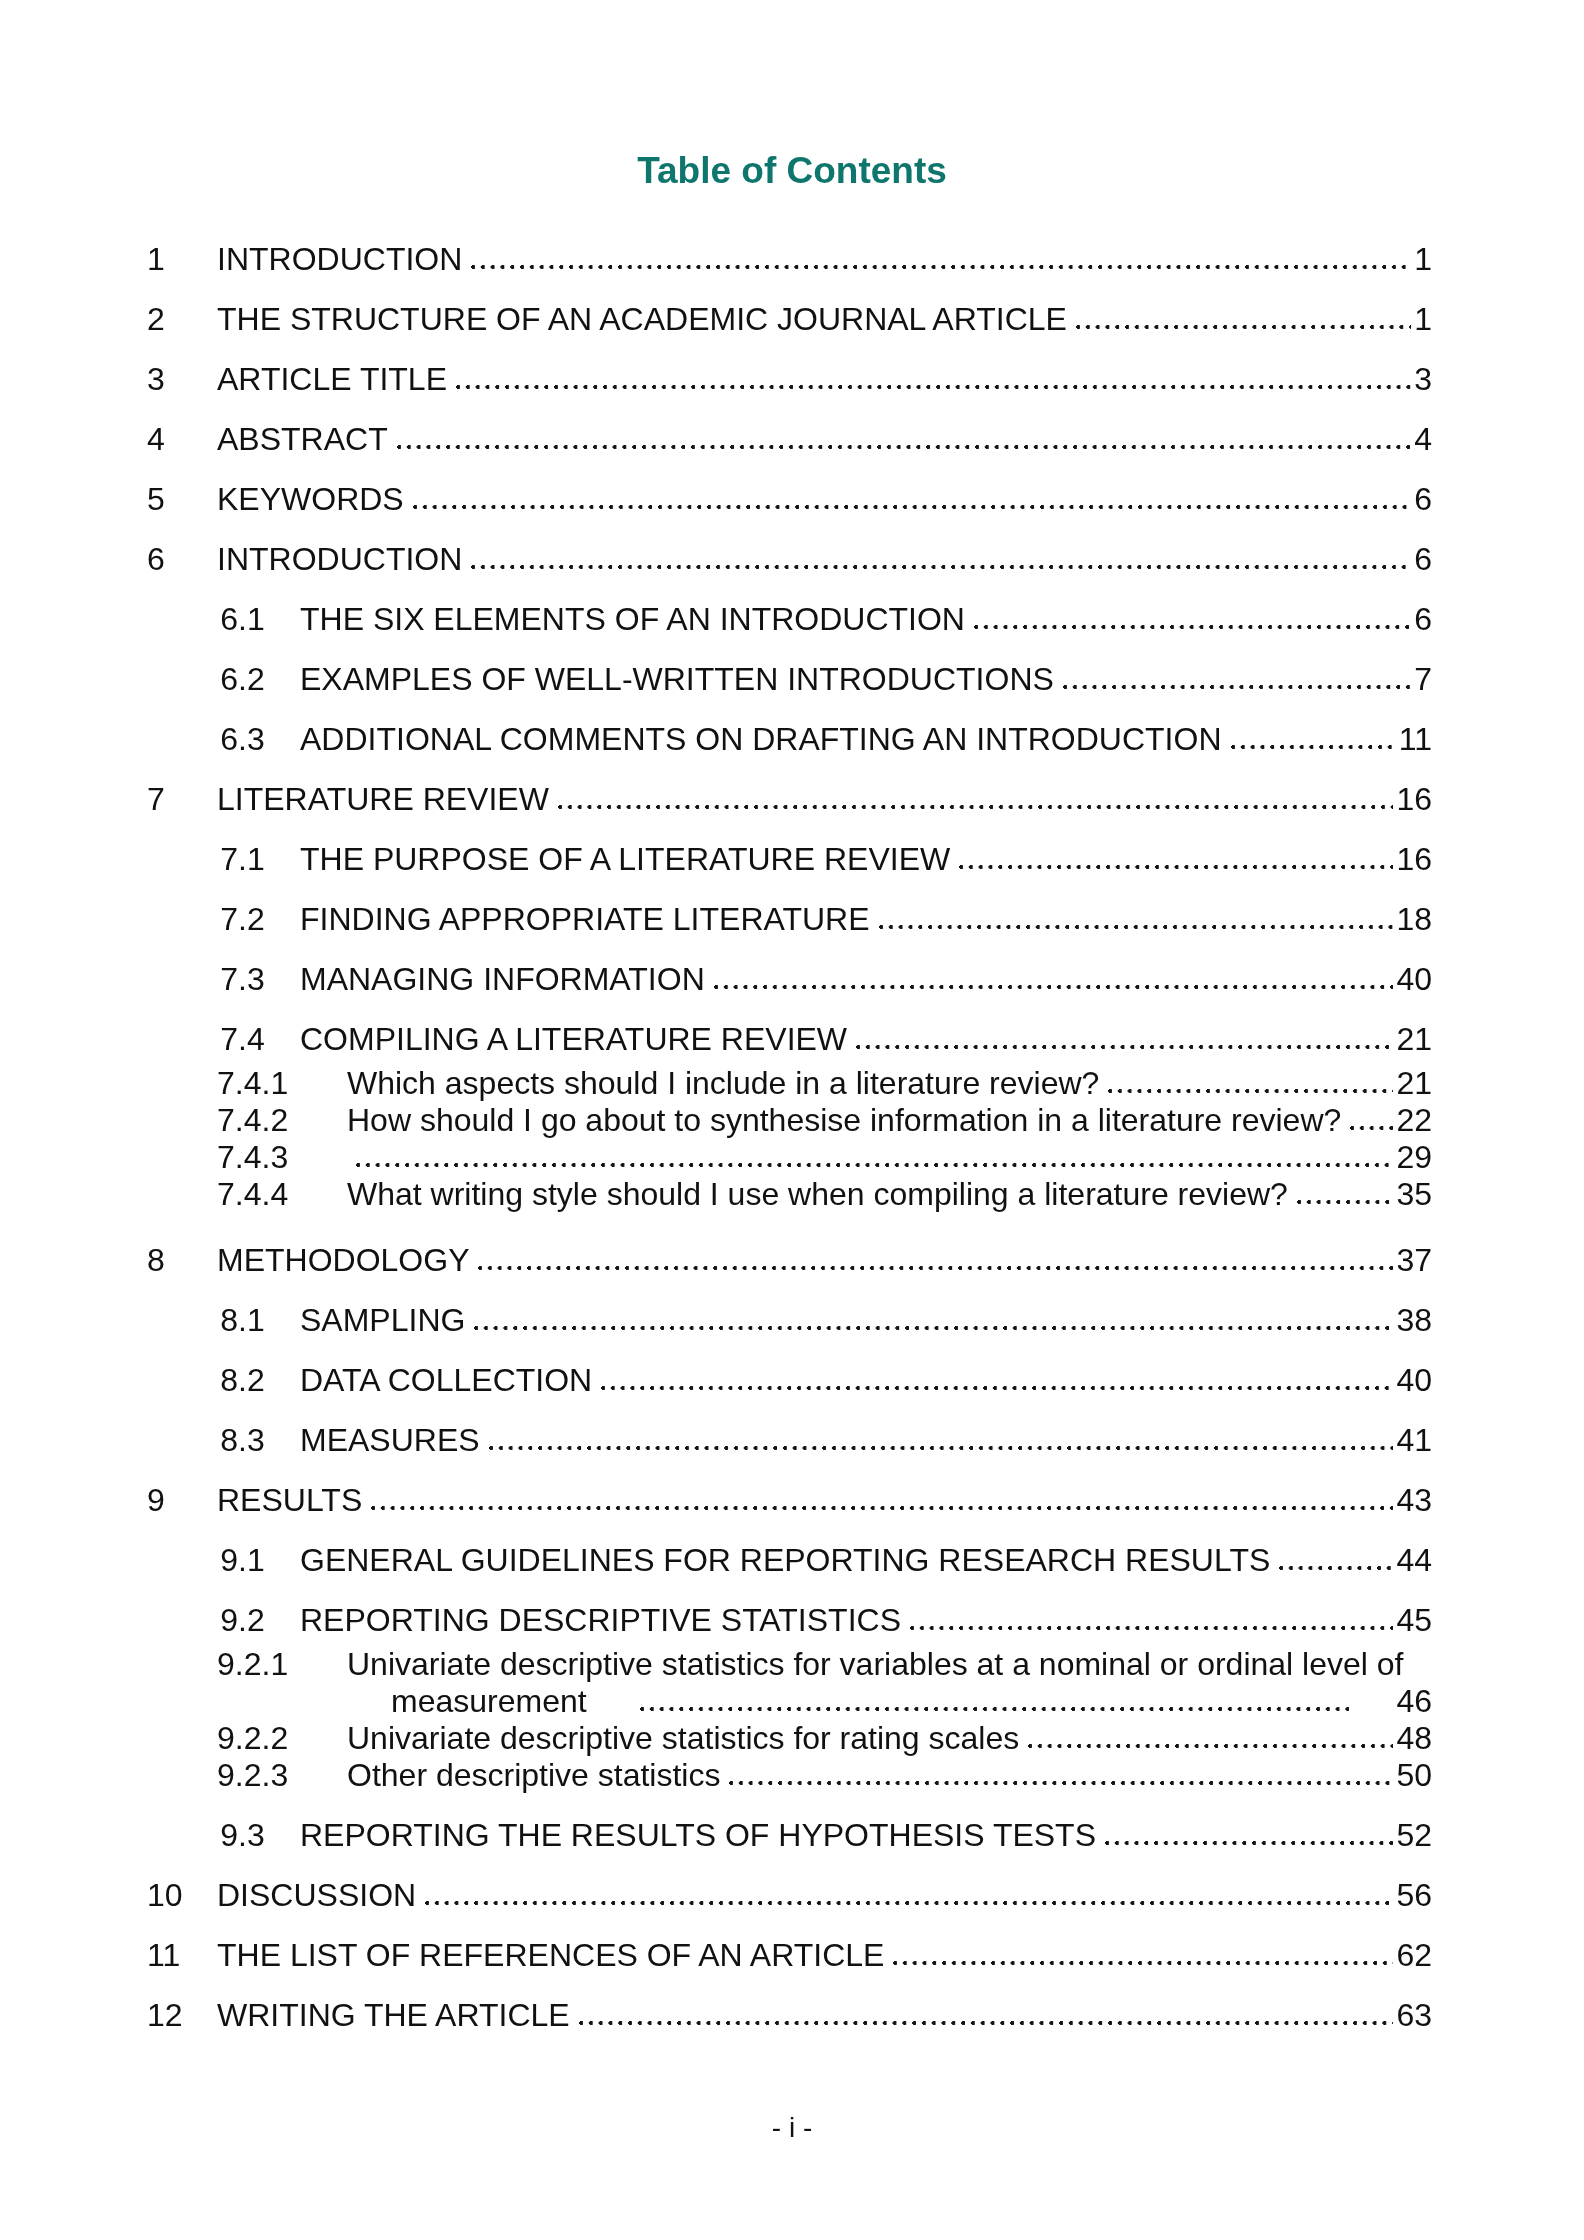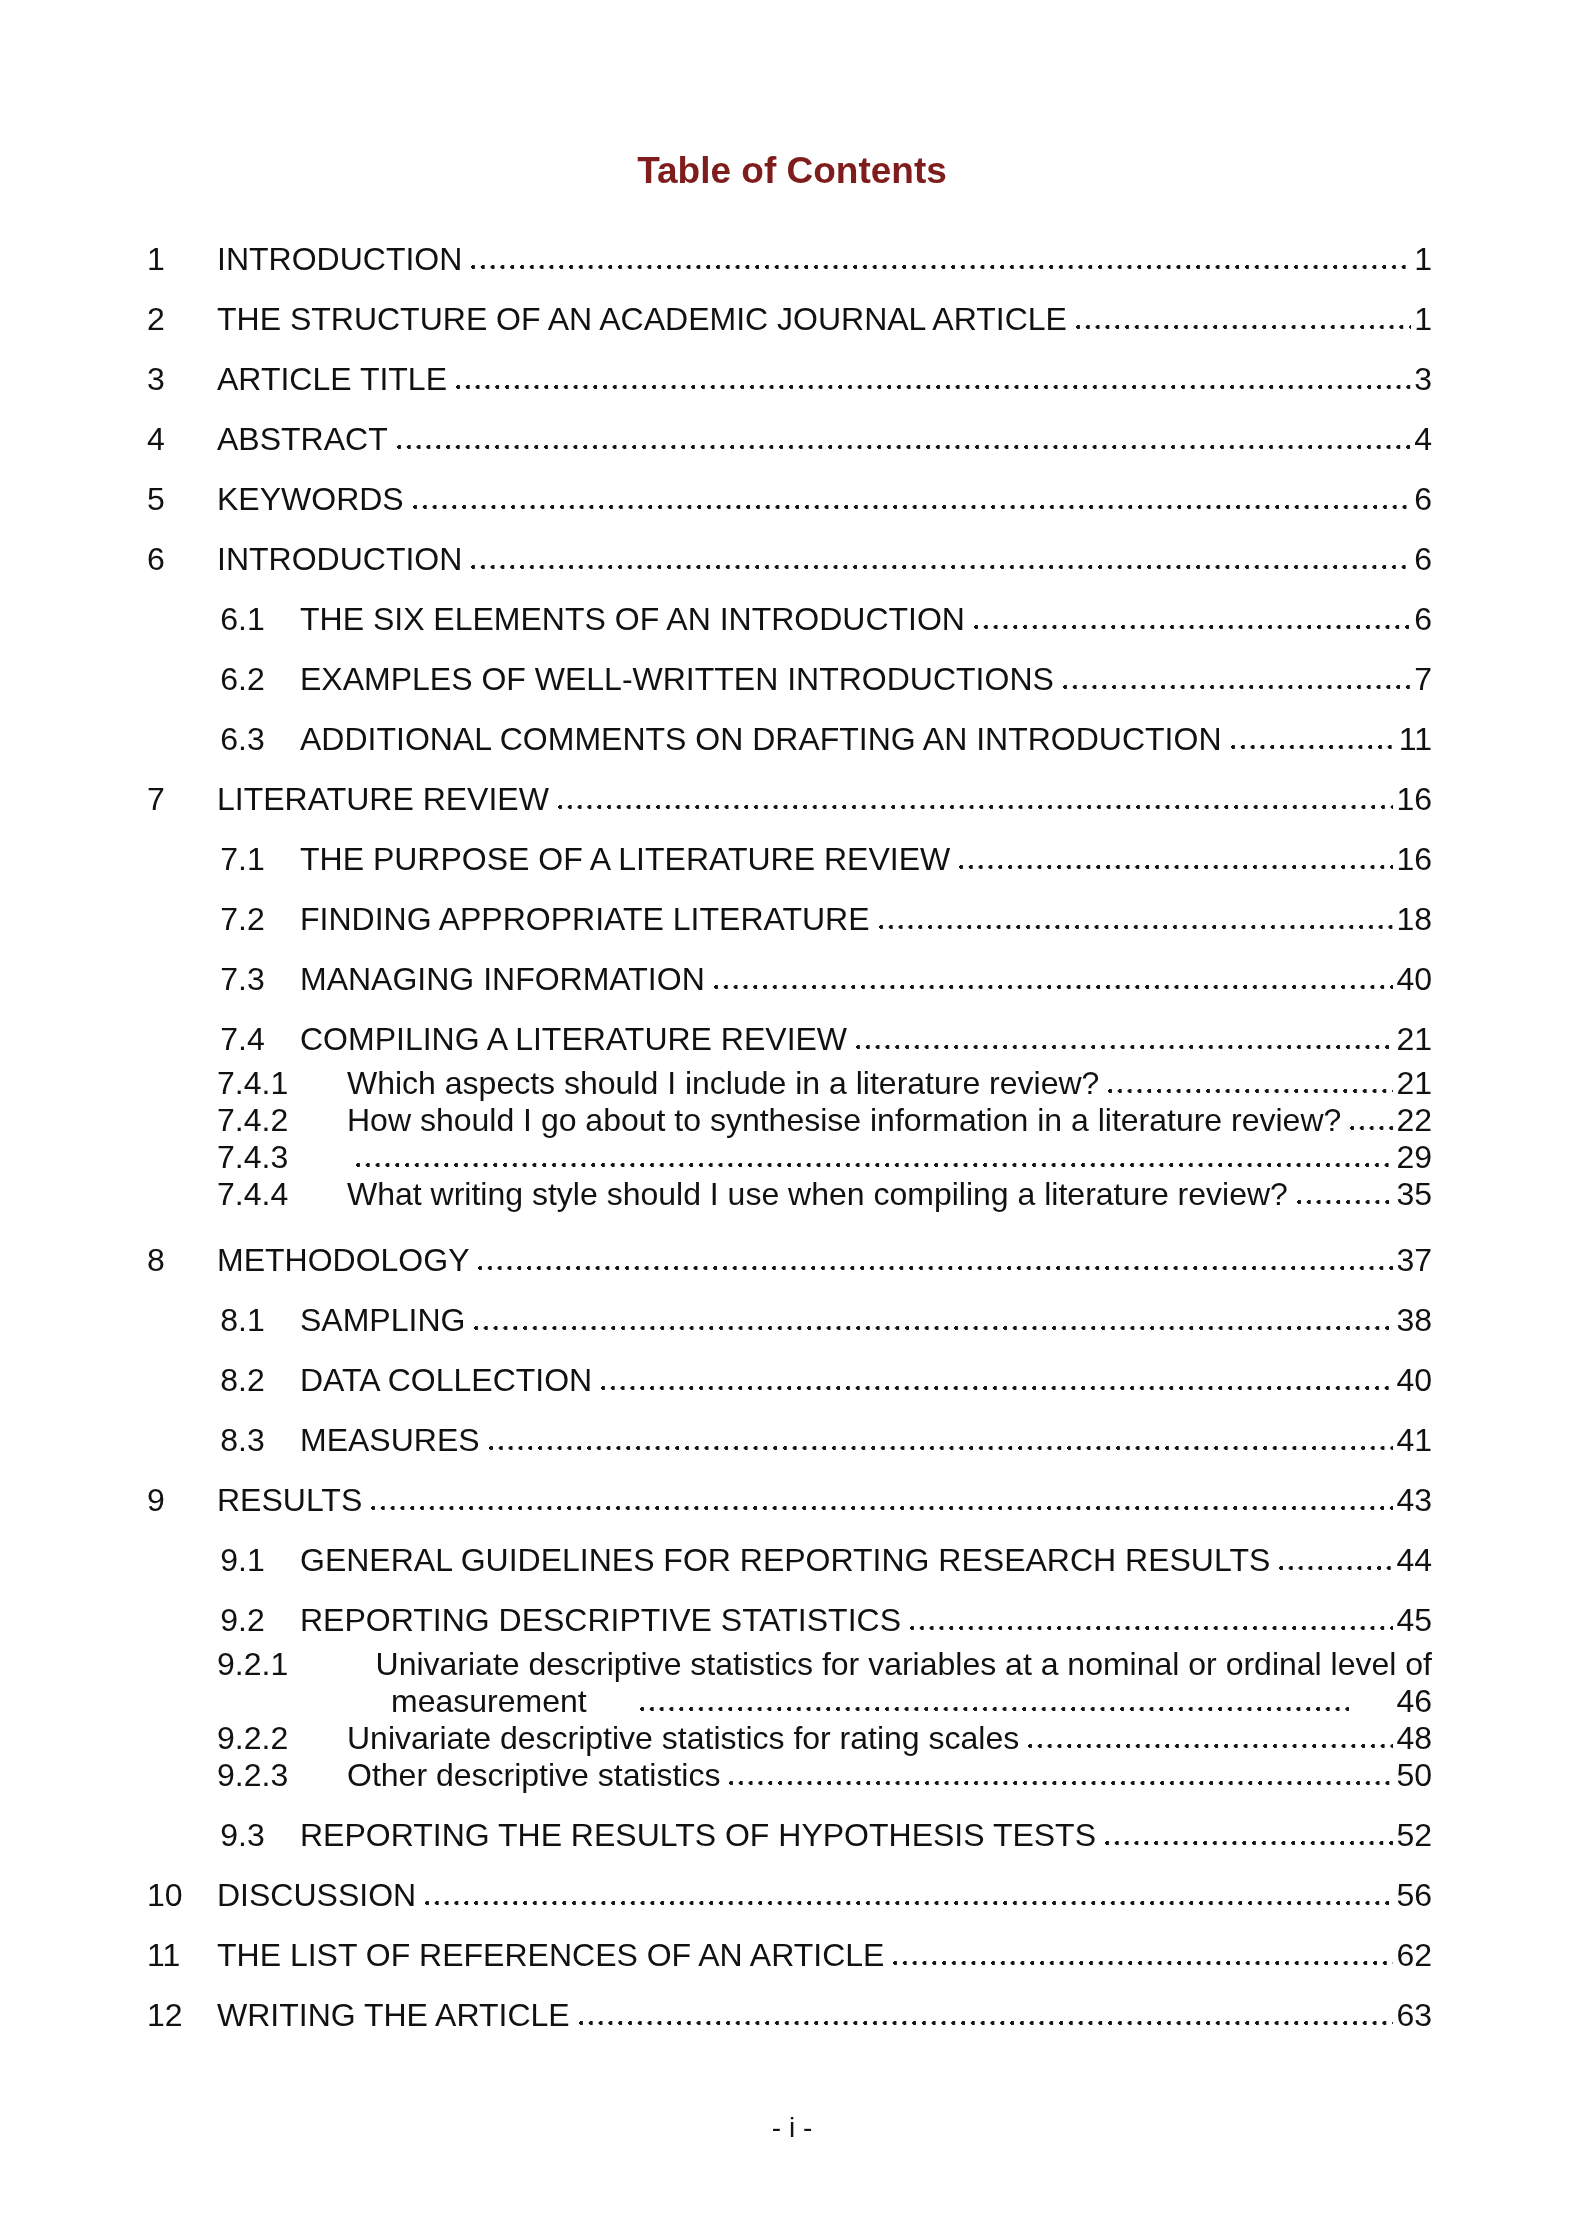--- a/index.html
+++ b/index.html
@@ -16,38 +16,38 @@
     font-family: "Liberation Sans", sans-serif;
     overflow: hidden;
   }
   .doc-title {
     margin: 10px;
     margin-top: 150px;
     text-align: center;
     font-size: 37px;
     line-height: 42px;
     font-weight: bold;
-    color: #7f1d1d;
+    color: #0f766e;
   }
   .toc {
     margin-top: 50px;
     margin-left: 147px;
     width: 1285px;
   }
   .row {
     display: flex;
     align-items: baseline;
     font-size: 32px;
     line-height: 34px;
     margin-top: 26px;            
     white-space: nowrap;
   }
   .row:first-child { margin-top: 0; }
   .row.l2 { padding-left: 38px; }
-  .row.l3 { padding-left: 70px; margin-top: 3px; justify-content: space-between; }   
+  .row.l3 { padding-left: 70px; margin-top: 3px; }   
   .row.l3.first-sub { margin-top: 10px; }            
   .row.l1.after-sub { margin-top: 32px; }            
   .row.cont-next { margin-top: 3px; gap: 44px; }
   .num { flex: 0 0 auto; }
   .l1 .num { width: 70px; }
   .l2 .num { width: 115px; text-align: center; }
   .l3 .num { width: 130px; }
   .title { flex: 0 1 auto; }
   .leader {
     flex: 1 1 auto;

